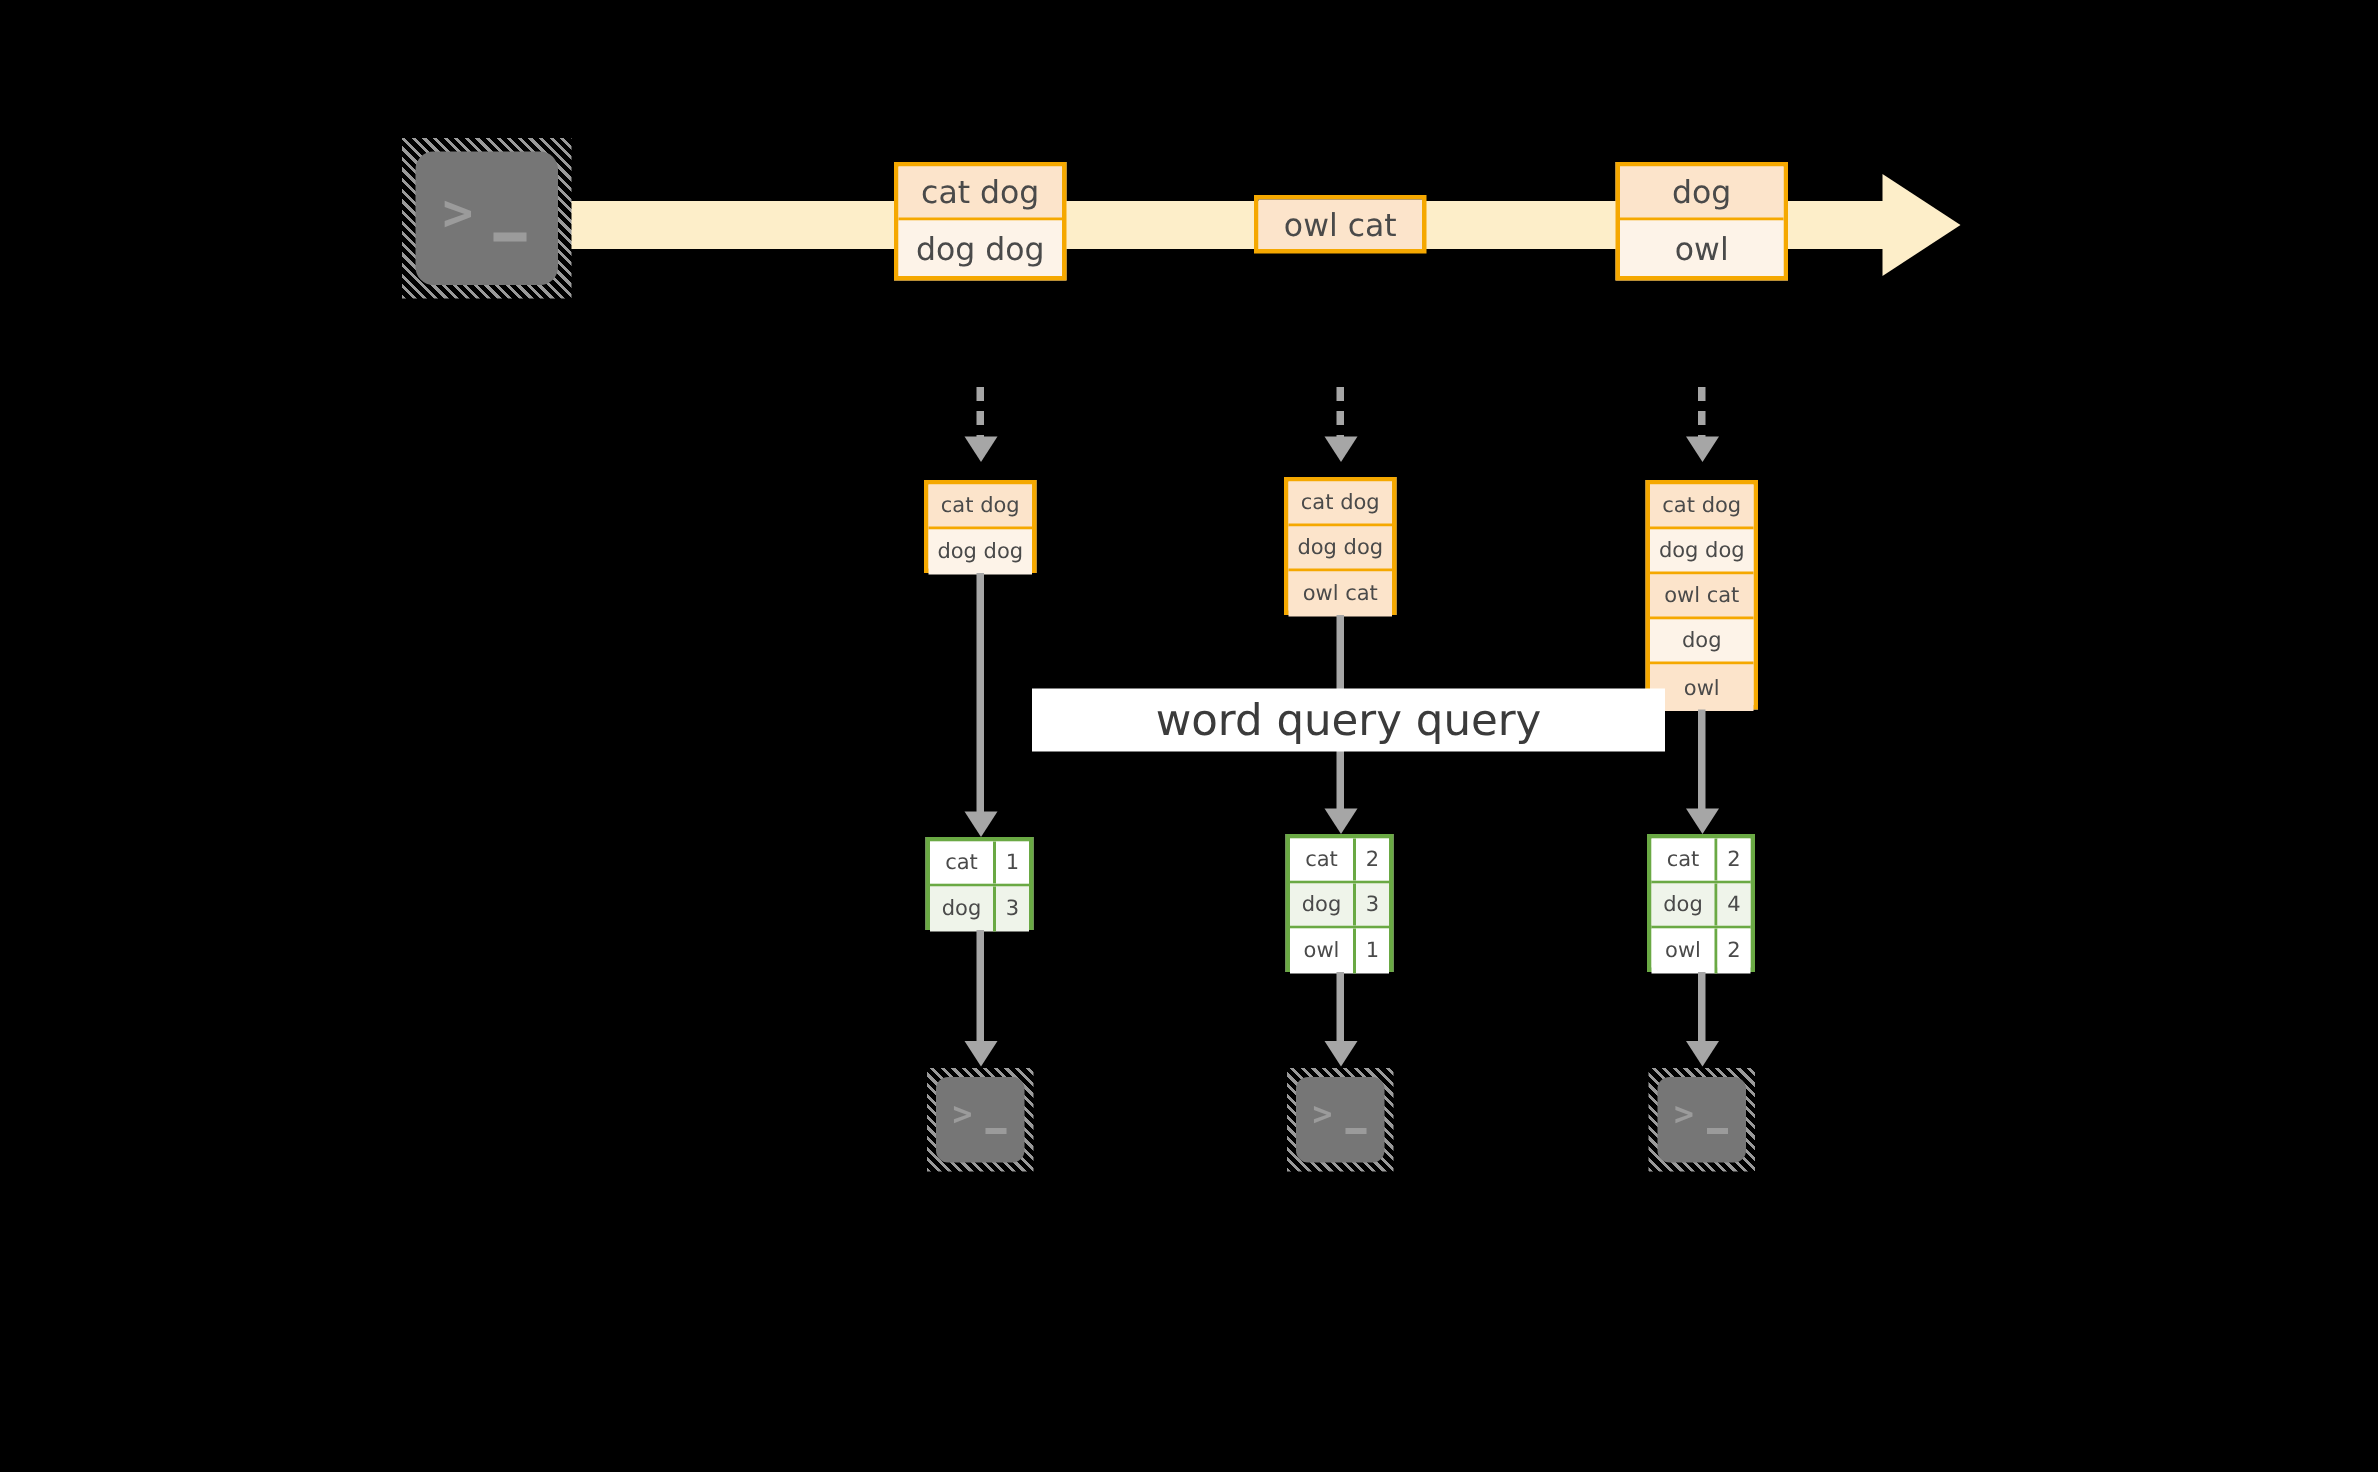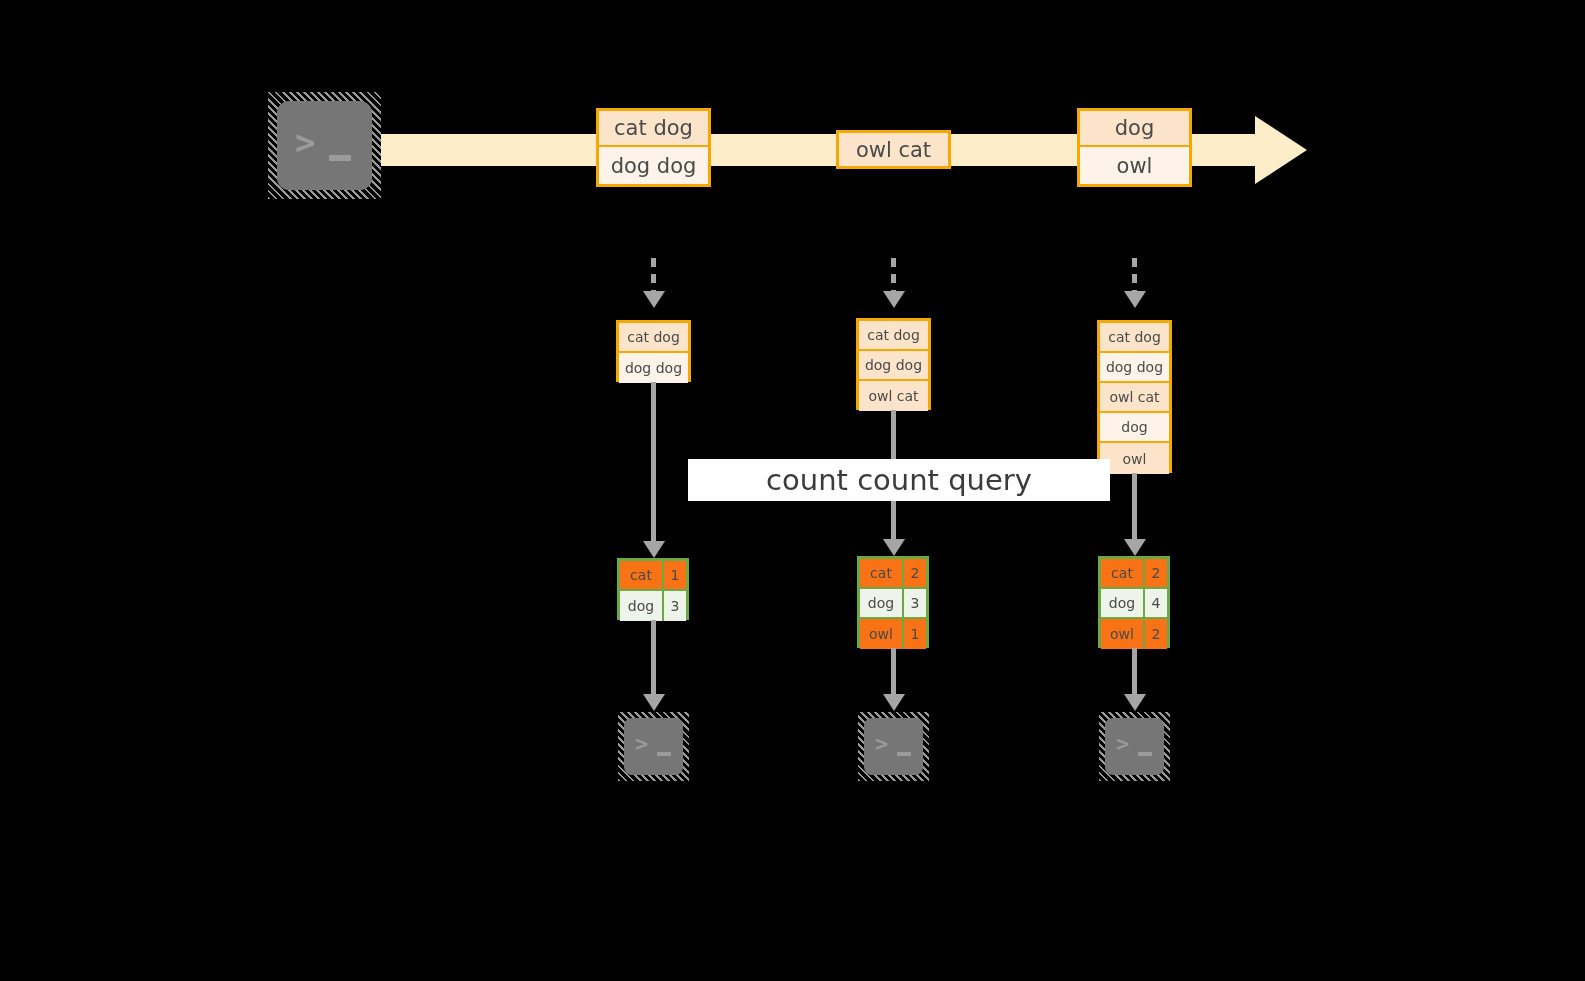--- a/index.html
+++ b/index.html
@@ -30,21 +30,21 @@
   .rec-a{background:#fce4cb;}
   .rec-b{background:#fdf3e8;}
 
   
   .res-stack{position:absolute;box-sizing:border-box;border:3px solid #6aa944;background:#e6eedd;}
   .res-row{box-sizing:border-box;display:flex;border-bottom:2px solid #6aa944;}
   .res-row:last-child{border-bottom:none;}
   .res-key,.res-val{box-sizing:border-box;display:flex;align-items:center;
            justify-content:center;color:#4a4a4a;}
   .res-key{border-right:2px solid #6aa944;}
-  .res-a .res-key,.res-a .res-val{background:#f97316;}
+  .res-a .res-key,.res-a .res-val{background:#ffffff;}
   .res-b .res-key,.res-b .res-val{background:#eff4ea;}
 
   
   .v-line{position:absolute;background:#a6a6a6;width:5px;}
   .v-dash{position:absolute;width:5px;
       background-image:repeating-linear-gradient(to bottom,#a6a6a6 0 9px,transparent 9px 16px);}
   .v-head{position:absolute;width:0;height:0;border-style:solid;
       border-width:17px 11px 0 11px;border-color:#a6a6a6 transparent transparent transparent;}
 
   
@@ -181,15 +181,15 @@
   <div class="v-line" style="left:1132px;top:648px;height:48px;"></div>
   <div class="v-head" style="left:1124px;top:694px;"></div>
 
   <div class="term" style="left:1099px;top:712px;width:71px;height:69px;padding:6px;">
     <div class="face" style="border-radius:8px;">
       <span class="prompt" style="left:11px;top:15px;font-size:22px;">&gt;</span>
       <span class="cursor" style="left:33px;top:34px;width:14px;height:4px;"></span>
     </div>
   </div>
 
-  <div class="query-label" style="left:688px;top:459px;width:422px;height:42px;font-size:29px;">count count query</div>
+  <div class="query-label" style="left:688px;top:459px;width:422px;height:42px;font-size:29px;">word query query</div>
 
 </div>
 
 </body></html>

